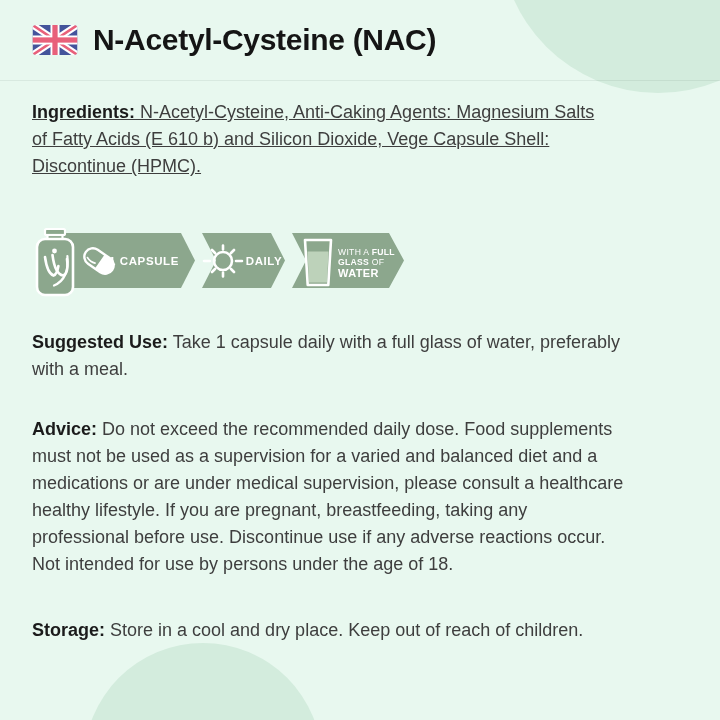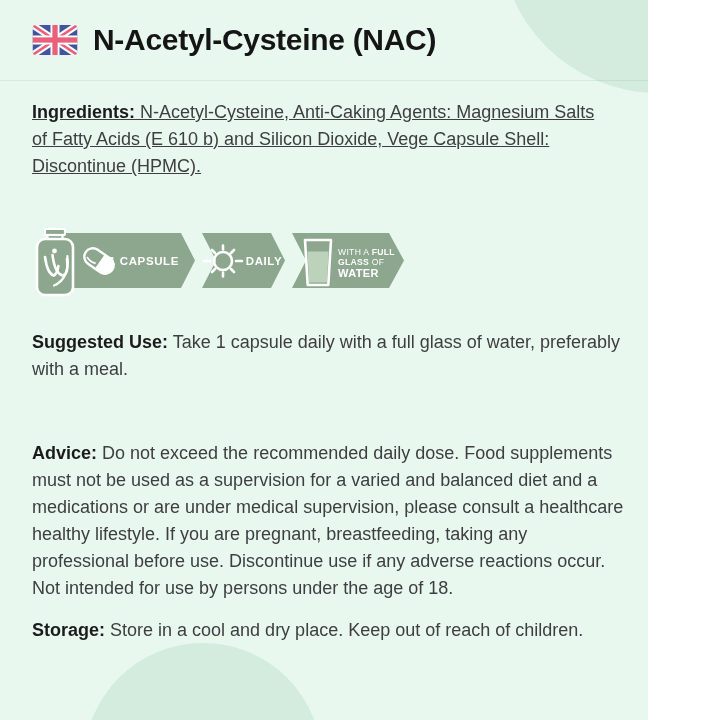--- a/index.html
+++ b/index.html
@@ -1,18 +1,18 @@
 <!DOCTYPE html>
 <html><head>
 <meta charset="utf-8">
 <style>
   html,body{margin:0;padding:0;}
   #canvas{
     position:relative;
-    width:648px;height:720px;
+    width:720px;height:720px;
     background:#e8f8ef;
     overflow:hidden;
     font-family:"Liberation Sans", sans-serif;
     color:#3e3e3e;
   }
   .deco-circle{position:absolute;border-radius:50%;background:#d3ecdd;}
   #circle-top-right{left:500px;top:-223px;width:316px;height:316px;}
   #circle-bottom{left:84px;top:643px;width:238px;height:238px;}
 
   #header{
@@ -29,21 +29,21 @@
   }
 
   .para{
     position:absolute;left:32px;width:660px;
     font-size:18px;line-height:27px;color:#3e3e3e;
   }
   .para strong{color:#1b1b1b;font-weight:bold;}
   .para > div{white-space:nowrap;}
   #para-ingredients{top:99px;text-decoration:underline;}
   #para-suggested{top:329px;}
-  #para-advice{top:440px;}
+  #para-advice{top:416px;}
   #para-storage{top:617px;}
 
   #dosage-banner{position:absolute;left:35px;top:225px;}
   svg text{font-family:"Liberation Sans", sans-serif;fill:#ffffff;}
   .seg-label{font-size:11.5px;font-weight:bold;letter-spacing:0.6px;}
   .water-line{font-size:8.6px;letter-spacing:0.3px;}
   .water-line .b{font-weight:bold;}
   .water-line-big{font-size:11px;font-weight:bold;letter-spacing:0.4px;}
 </style>
 </head>

